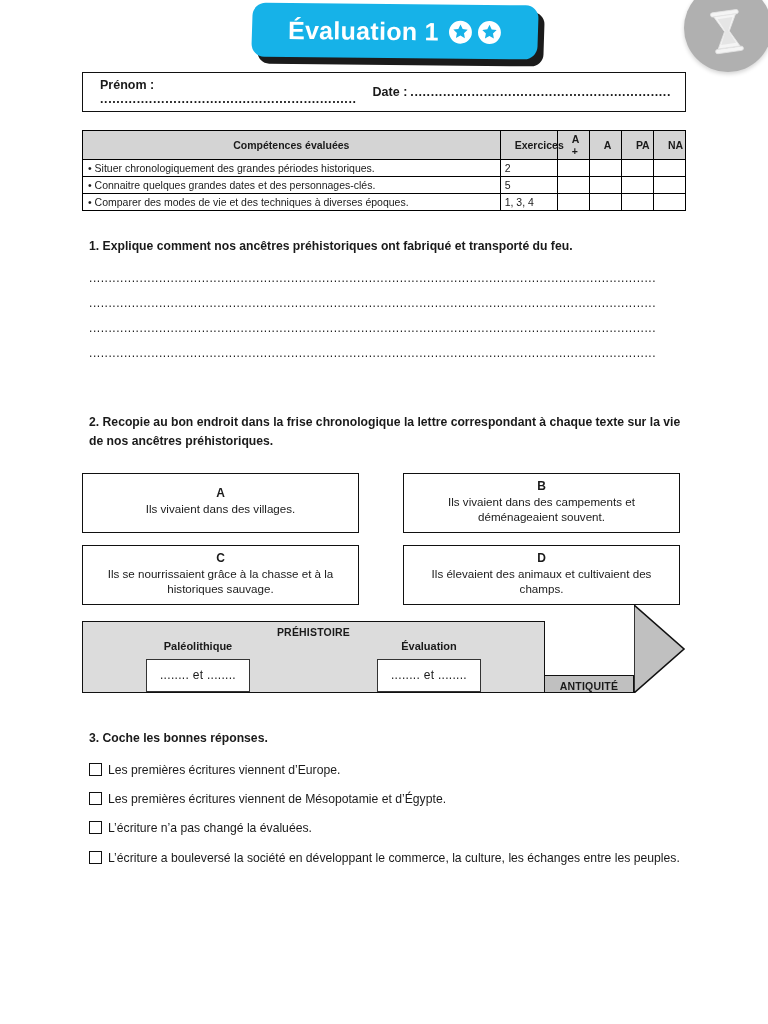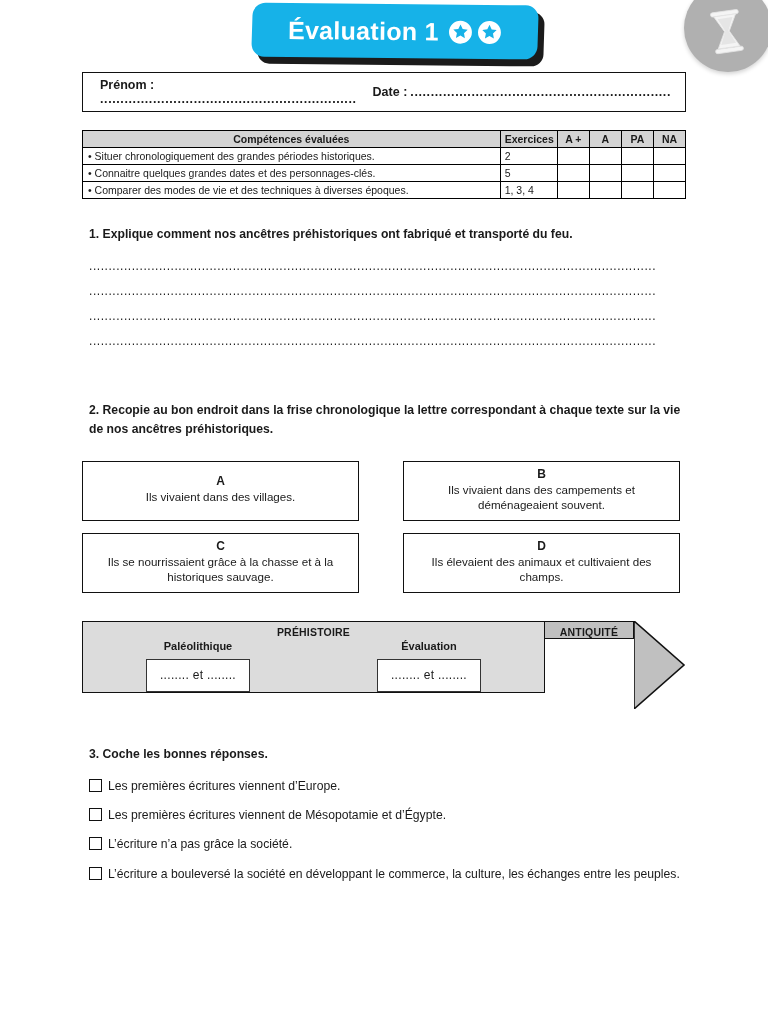--- a/index.html
+++ b/index.html
@@ -135,21 +135,21 @@
   
   .skills-table {
     border-collapse: collapse;
     width: 100%;
     margin-top: 18px;
     table-layout: fixed;
   }
   .skills-table th, .skills-table td {
     border: 1px solid #000;
     font-size: 10.5px;
-    padding: 2px 4px;
+    padding: 2px 14px;
     height: 16px;
     box-sizing: border-box;
   }
   .skills-table thead th {
     background: #d4d4d4;
     font-weight: bold;
     text-align: center;
     font-size: 10.5px;
     height: 17px;
   }
@@ -212,25 +212,24 @@
   }
   .letter-box .letter {
     font-weight: bold;
     font-size: 12px;
     display: block;
     margin-bottom: 1px;
   }
 
   
   .frise {
-    margin-top: 28px;
     position: relative;
     height: 88px;
     display: flex;
-    align-items: flex-start;
+    align-items: flex-end;
   }
   .frise-prehistoire {
     position: relative;
     width: 463px;
     background: #dcdcdc;
     border: 1.4px solid #111;
     box-sizing: border-box;
   }
   .frise-antiquite {
     position: relative;
@@ -456,21 +455,21 @@
     <div class="check-row">
       <span class="checkbox"></span>
       <span class="check-text">Les premières écritures viennent d’Europe.</span>
     </div>
     <div class="check-row">
       <span class="checkbox"></span>
       <span class="check-text">Les premières écritures viennent de Mésopotamie et d’Égypte.</span>
     </div>
     <div class="check-row">
       <span class="checkbox"></span>
-      <span class="check-text">L’écriture n’a pas grâce la société.</span>
+      <span class="check-text">L’écriture n’a pas changé la évaluées.</span>
     </div>
     <div class="check-row">
       <span class="checkbox"></span>
       <span class="check-text">L’écriture a bouleversé la société en développant le commerce, la culture, les échanges entre les peuples.</span>
     </div>
   </div>
 
 </div>
 </div>
 

